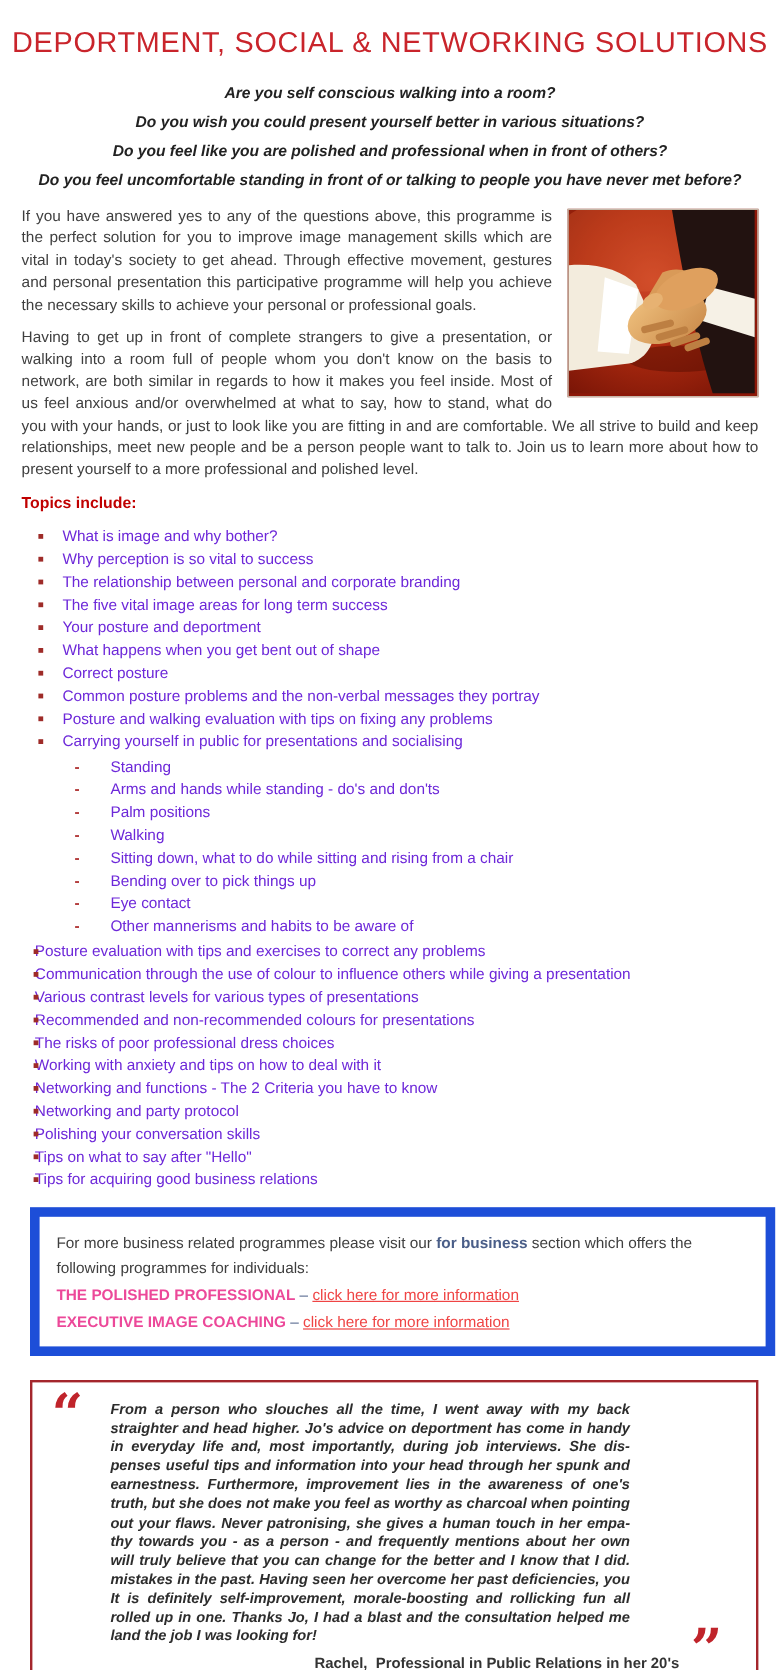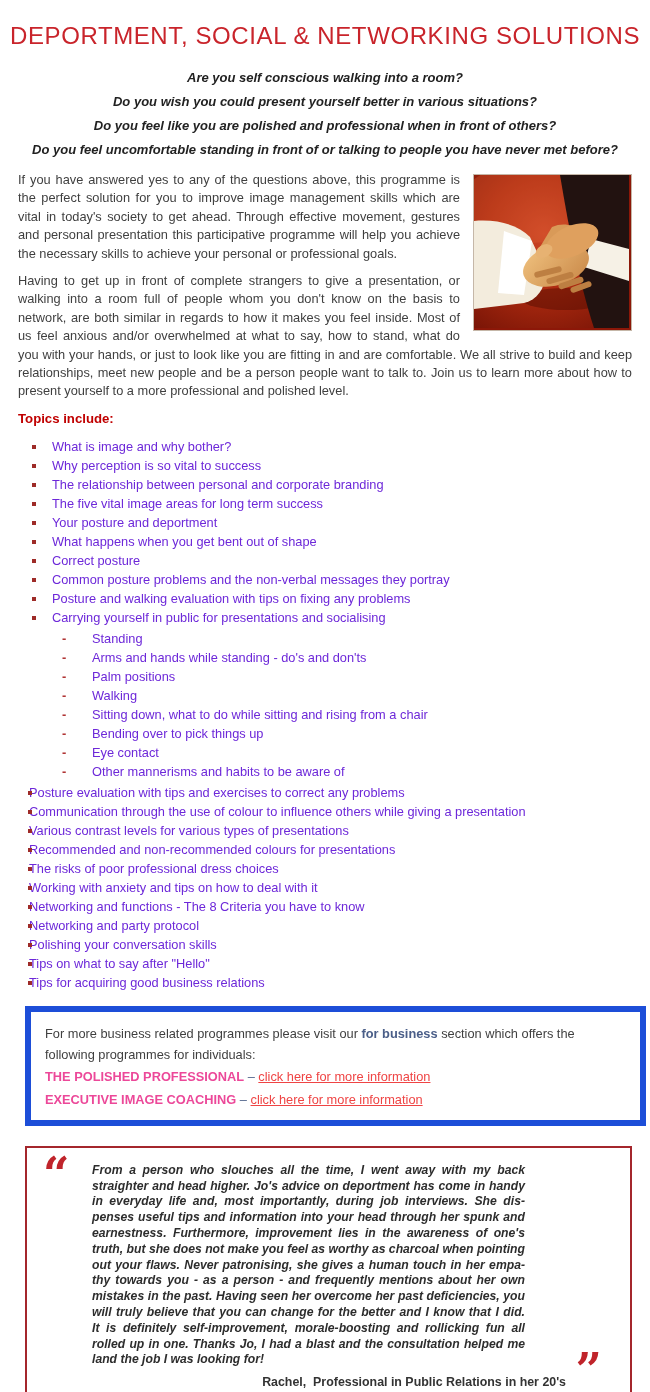--- a/index.html
+++ b/index.html
@@ -31,21 +31,21 @@
   ul.tlist li { position:relative; line-height:19px; }
   ul.l1 li { padding-left:52px; }
   ul.l1 li::before { content:""; position:absolute; left:32px; top:8px; width:4px; height:4px; background:#9E2B28; }
   ul.sub { margin:2px 0; }
   ul.sub li { padding-left:92px; }
   ul.sub li::before { content:"-"; position:absolute; left:62px; top:0; color:#B03434; font-weight:bold; }
   ul.l2 li { padding-left:29px; }
   ul.l2 li::before { content:""; position:absolute; left:28px; top:8px; width:4px; height:4px; background:#9E2B28; }
 
   .business-box {
-    margin:14px 4px 0 25px; border:6px solid #1d4ed8;
+    margin:14px 4px 0 25px; border:8px solid #1d4ed8;
     padding:11px 14px 9px 14px; font-size:12.8px; color:#3F3F3F;
   }
   .bb-text { line-height:21px; }
   .bb-highlight { color:#4A5E88; font-weight:bold; }
   .bb-program { line-height:23px; }
   .bb-name { color:#ec4899; font-weight:bold; }
   .bb-sep { color:#53668D; }
   .bb-link { color:#ef4444; text-decoration:underline; cursor:pointer; }
 
   .quote-box {
@@ -144,21 +144,21 @@
     </ul>
 
   <ul class="tlist l2">
 
   <li>Posture evaluation with tips and exercises to correct any problems</li>
       <li>Communication through the use of colour to influence others while giving a presentation</li>
       <li>Various contrast levels for various types of presentations</li>
       <li>Recommended and non-recommended colours for presentations</li>
       <li>The risks of poor professional dress choices</li>
       <li>Working with anxiety and tips on how to deal with it</li>
-      <li>Networking and functions - The 8 Criteria you have to know</li>
+      <li>Networking and functions - The 2 Criteria you have to know</li>
       <li>Networking and party protocol</li>
       <li>Polishing your conversation skills</li>
       <li>Tips on what to say after "Hello"</li>
       <li>Tips for acquiring good business relations</li>
     </ul>
 
   <div class="business-box">
     <div class="bb-text"><span>For more business related programmes please visit our </span><span class="bb-highlight">for business</span><span> section which offers the following programmes for individuals:</span></div>
     <div>
 
@@ -181,22 +181,22 @@
     <div class="quote-lines">
 
     <div class="qline">From a person who slouches all the time, I went away with my back</div>
         <div class="qline">straighter and head higher. Jo's advice on deportment has come in handy</div>
         <div class="qline">in everyday life and, most importantly, during job interviews. She dis-</div>
         <div class="qline">penses useful tips and information into your head through her spunk and</div>
         <div class="qline">earnestness. Furthermore, improvement lies in the awareness of one's</div>
         <div class="qline">truth, but she does not make you feel as worthy as charcoal when pointing</div>
         <div class="qline">out your flaws.  Never patronising, she gives a human touch in her empa-</div>
         <div class="qline">thy towards you - as a person - and frequently mentions about her own</div>
+        <div class="qline">will truly believe that you can change for the better and I know that I did.</div>
         <div class="qline">mistakes in the past. Having seen her overcome her past deficiencies, you</div>
-        <div class="qline">will truly believe that you can change for the better and I know that I did.</div>
         <div class="qline">It is definitely self-improvement, morale-boosting and rollicking fun all</div>
         <div class="qline">rolled up in one. Thanks Jo, I had a blast and the consultation helped me</div>
         <div class="qline">land the job I was looking for!</div>
       </div>
     <div class="attribution">Rachel, &nbsp;Professional in Public Relations in her 20's</div>
     <span class="close-quote">”</span>
   </div>
 
 </div>
 

